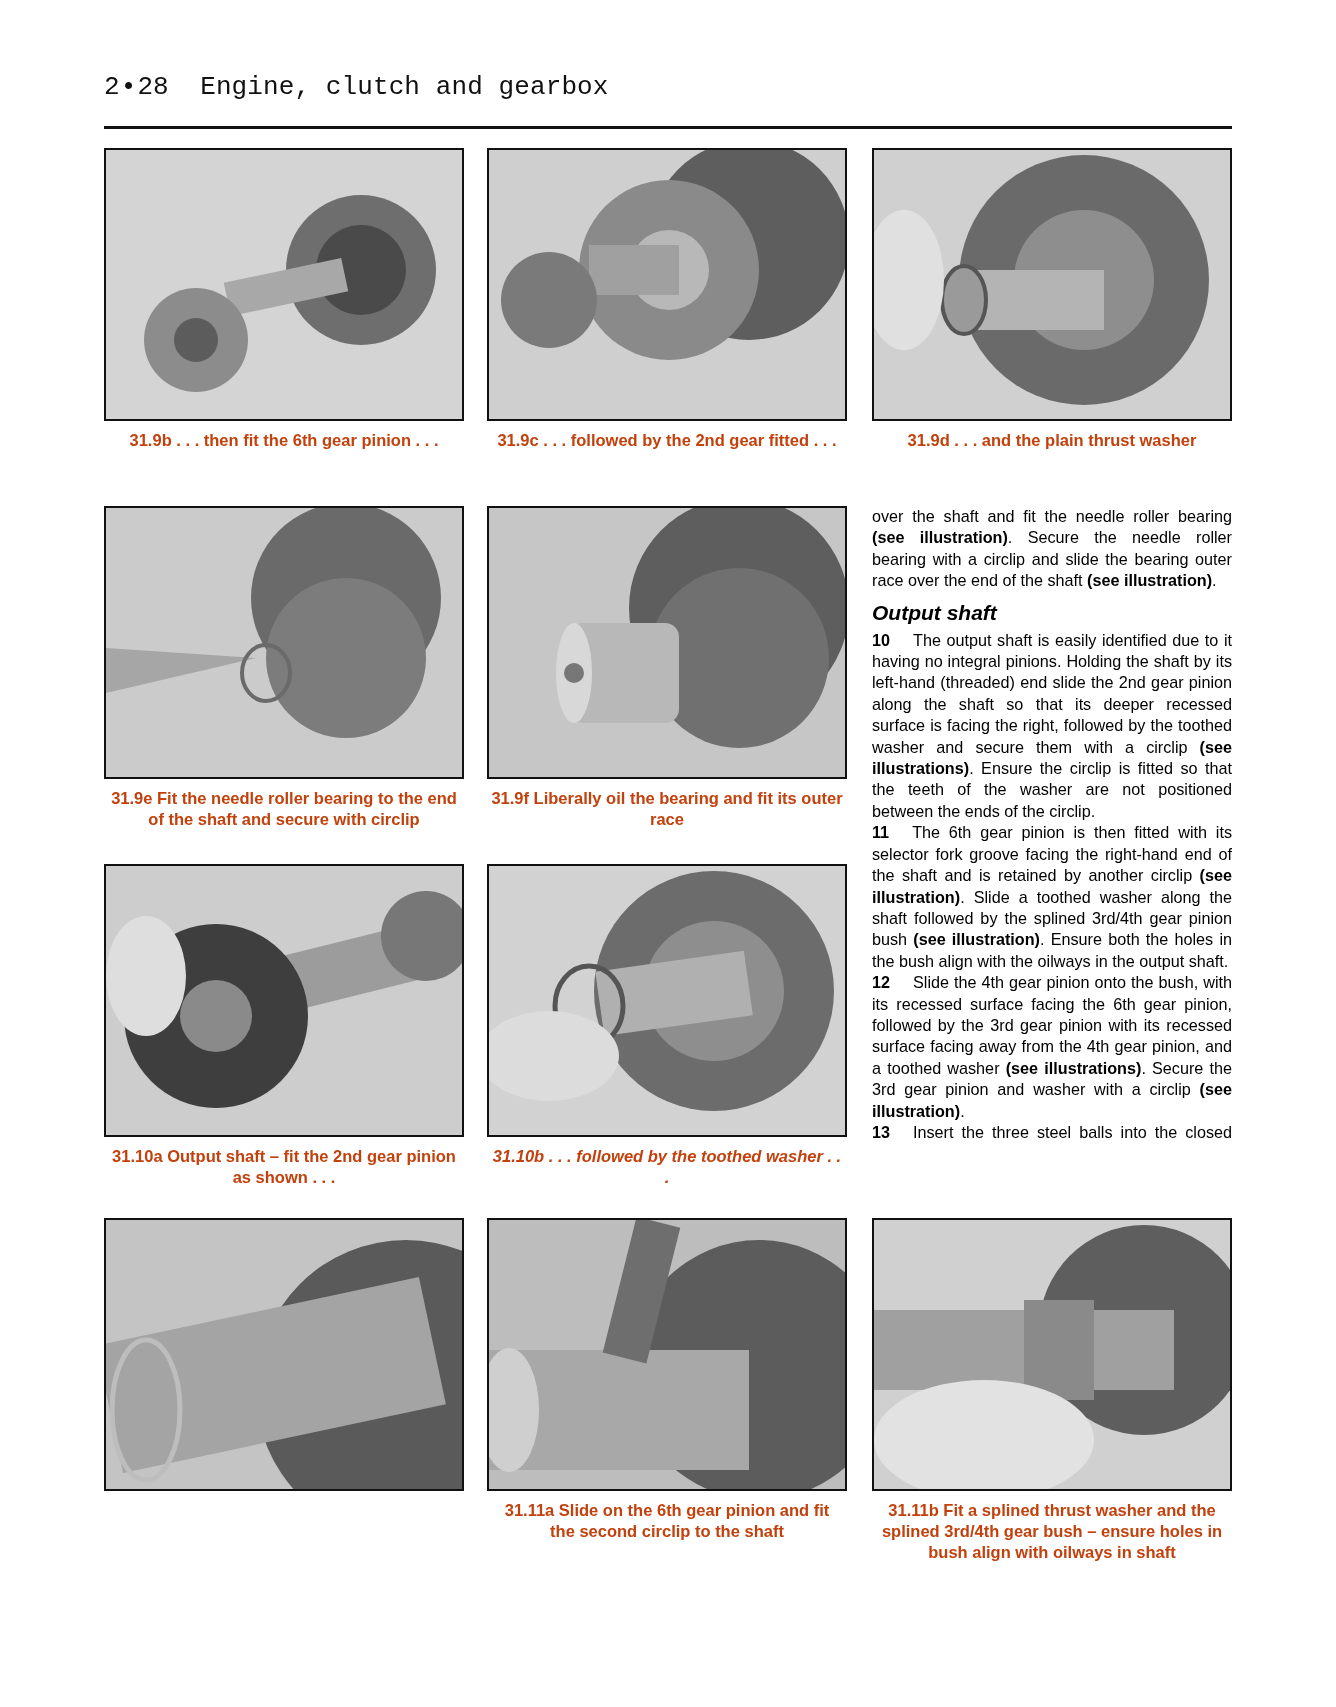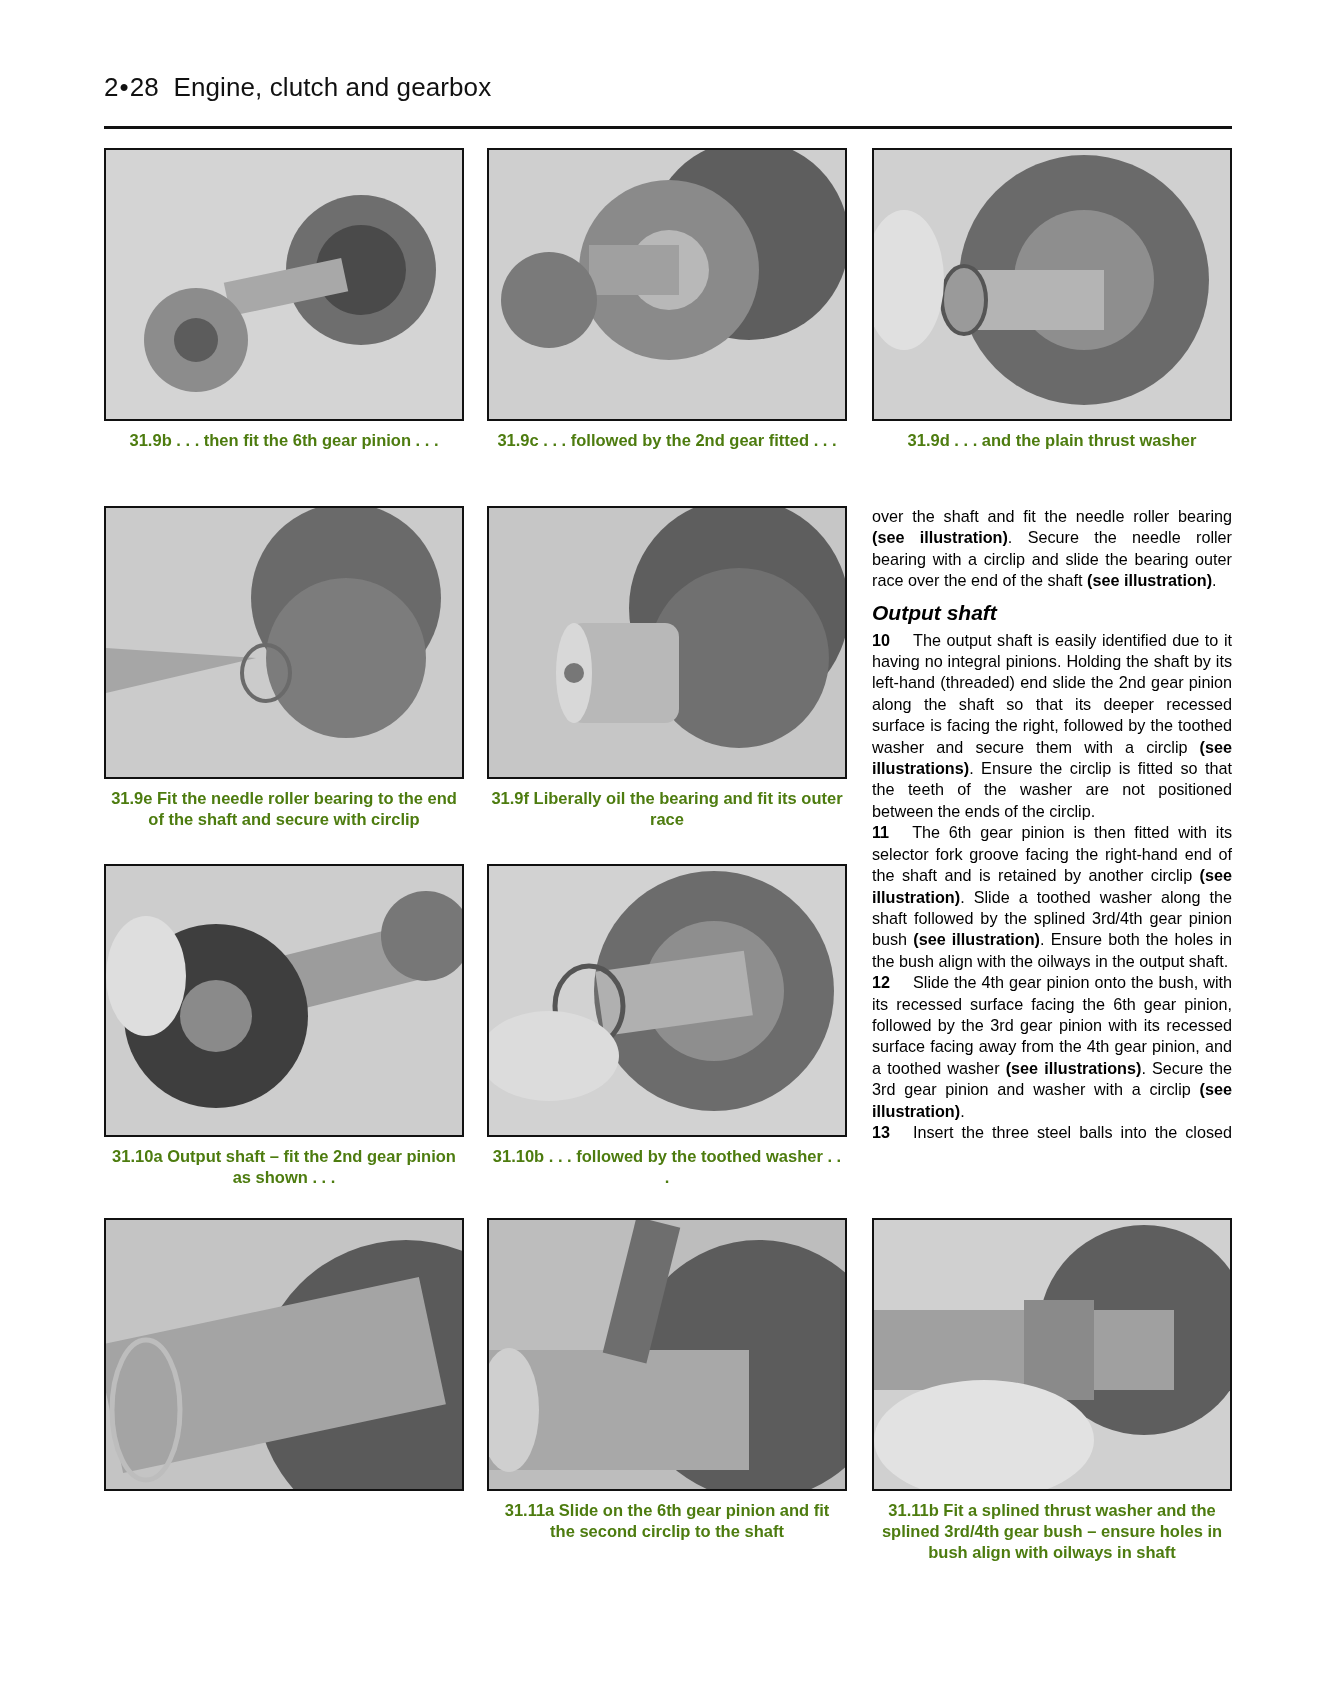--- a/index.html
+++ b/index.html
@@ -1,25 +1,25 @@
 <!DOCTYPE html>
 <html><head>
 <meta charset="utf-8">
 <style>
   html, body { margin: 0; padding: 0; background: #ffffff; }
   body { width: 1336px; height: 1707px; position: relative; overflow: hidden;
          font-family: "Liberation Sans", sans-serif; color: #111; }
-  .header { position: absolute; left: 104px; top: 72px; font-size: 26px; line-height: 30px; color: #111; letter-spacing: 0.1px; }
+  .header { position: absolute; left: 104px; top: 72px; font-size: 26px; line-height: 30px; color: #111; letter-spacing: 0.1px; font-family: Liberation Mono, monospace; }
   .header .sep { margin: 0 1px; }
   .rule { position: absolute; left: 104px; top: 126px; width: 1128px; height: 3px; background: #111; }
   .fig { position: absolute; width: 360px; }
   .photo { position: relative; width: 356px; height: 269px; border: 2px solid #111; overflow: hidden;
            background: linear-gradient(135deg, #d9d9d9 0%, #bdbdbd 35%, #8a8a8a 60%, #5a5a5a 80%, #9a9a9a 100%); }
   .photo svg { position: absolute; left: 0; top: 0; width: 100%; height: 100%; }
-  .caption { margin-top: 9px; text-align: center; font-weight: bold; font-size: 16.5px; line-height: 21px; color: #4d7c0f; padding: 0 4px; }
+  .caption { margin-top: 9px; text-align: center; font-weight: bold; font-size: 16.5px; line-height: 21px; color: #c2410c; padding: 0 4px; }
   .col { position: absolute; left: 872px; top: 506px; width: 360px; font-size: 16.2px; line-height: 21.4px; text-align: justify; color: #000000; }
   .col p { margin: 0; }
   .col b { font-weight: bold; }
   .col h2 { margin: 8px 0 4px 0; font-size: 21px; line-height: 26px; font-weight: bold; font-style: italic; }
   .col .num { font-weight: bold; margin-right: 23px; }
 </style>
 </head>
 <body>
 
 <div class="header">
@@ -108,21 +108,21 @@
         <rect width="356" height="269" fill="#cdcdcd"></rect>
         <rect x="120" y="80" width="200" height="56" fill="#9c9c9c" transform="rotate(-14 220 108)"></rect>
         <circle cx="320" cy="70" r="45" fill="#777"></circle>
         <circle cx="110" cy="150" r="92" fill="#3e3e3e"></circle>
         <circle cx="110" cy="150" r="36" fill="#8a8a8a"></circle>
         <ellipse cx="40" cy="110" rx="40" ry="60" fill="#dedede"></ellipse>
       </svg>
   </div>
   <div class="caption">31.10a Output shaft – fit the 2nd gear pinion as shown . . .</div>
 </div>
-<div class="fig" style="left:487px; top:864px;">
+<div class="fig" style="left:487px; top:864px;font-style:italic;">
   <div class="photo" title="toothed washer held against splined shaft">
     <svg viewBox="0 0 356 269">
         <rect width="356" height="269" fill="#d2d2d2"></rect>
         <circle cx="225" cy="125" r="120" fill="#6c6c6c"></circle>
         <circle cx="225" cy="125" r="70" fill="#8e8e8e"></circle>
         <rect x="110" y="95" width="150" height="65" fill="#b0b0b0" transform="rotate(-8 185 127)"></rect>
         <ellipse cx="100" cy="140" rx="34" ry="40" fill="none" stroke="#555" stroke-width="5"></ellipse>
         <ellipse cx="60" cy="190" rx="70" ry="45" fill="#dcdcdc"></ellipse>
       </svg>
   </div>

